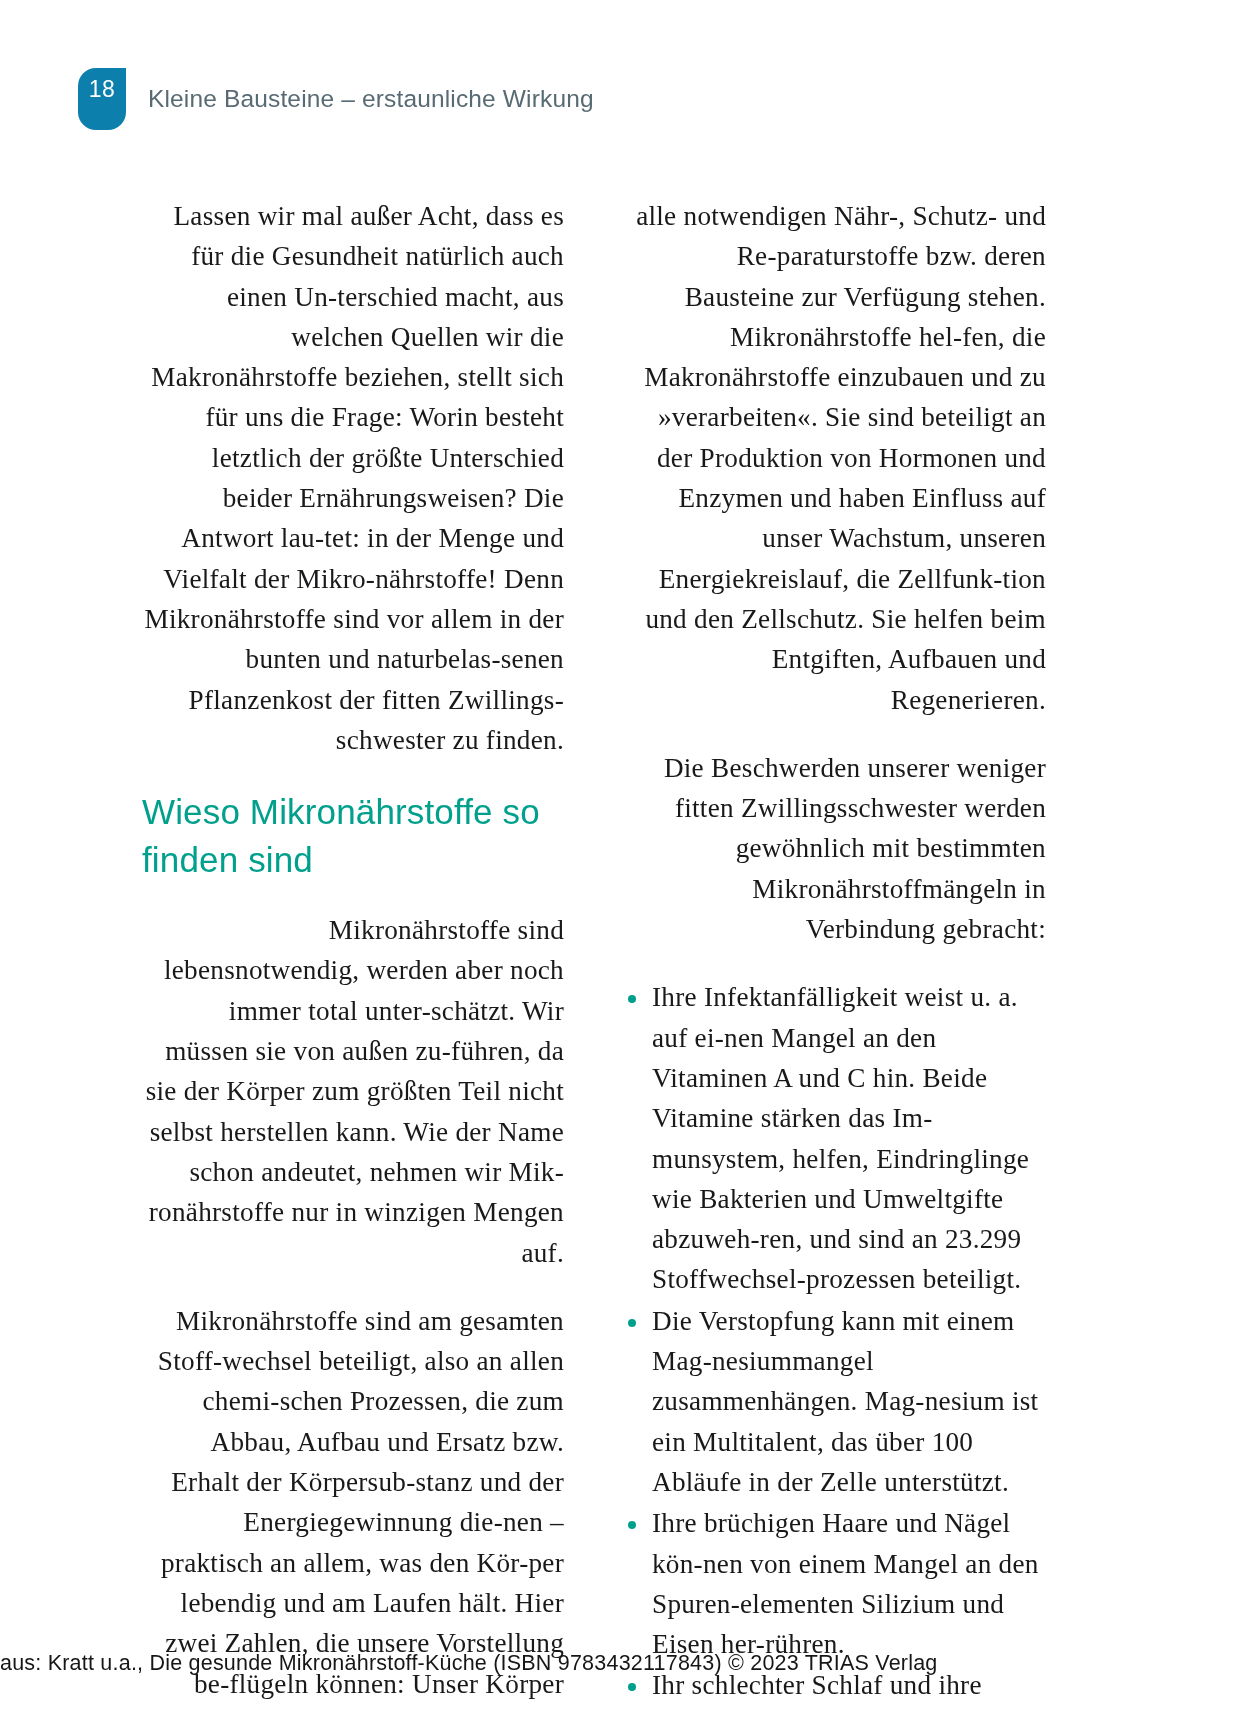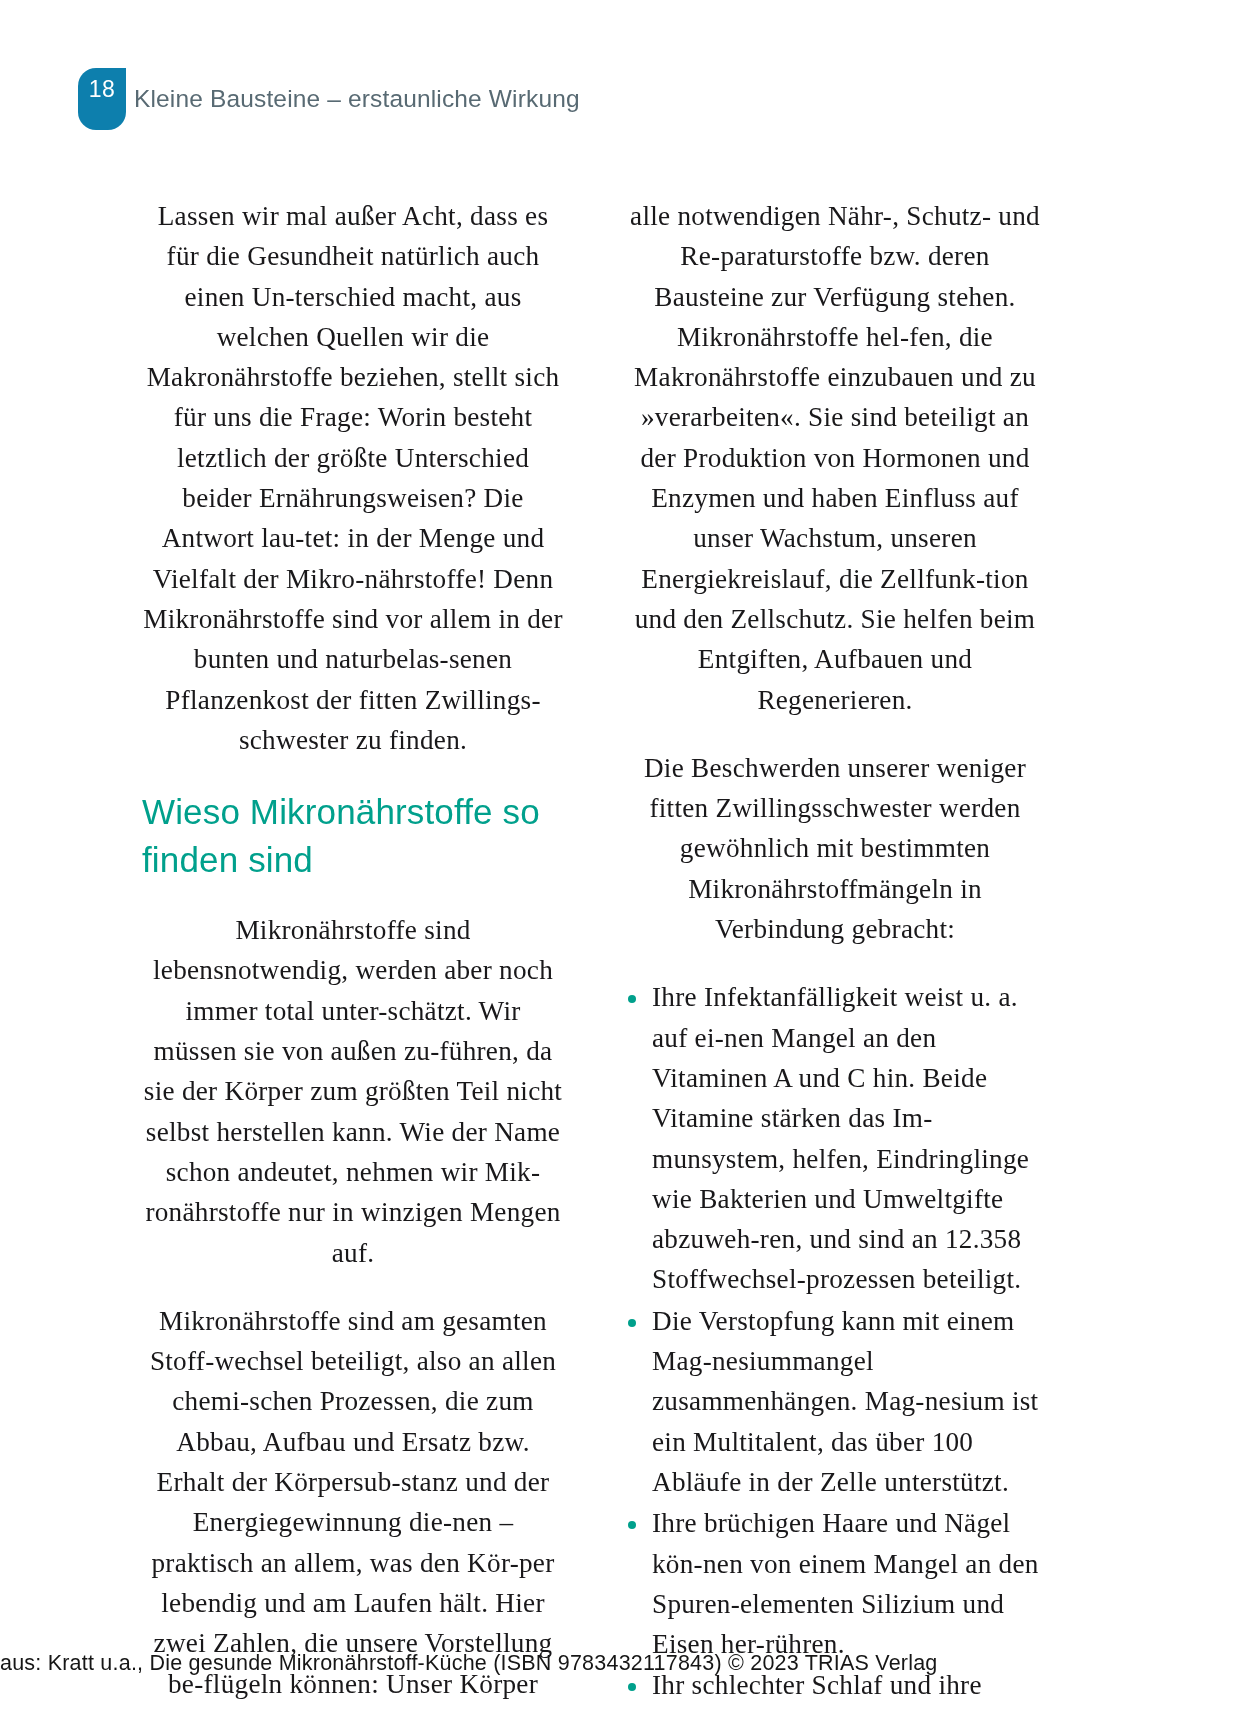--- a/index.html
+++ b/index.html
@@ -41,21 +41,21 @@
     display: flex;
     align-items: center;
     justify-content: center;
     letter-spacing: 0.5px;
     line-height: 1;
     padding-bottom: 20px;
     box-sizing: border-box;
   }
 
   .running-head-title {
-    margin-left: 8px;
+    margin-left: 22px;
     font-family: "Liberation Sans", "DejaVu Sans", sans-serif;
     font-size: 24.5px;
     font-weight: 400;
     color: #586a73;
     letter-spacing: 0.15px;
     white-space: nowrap;
   }
 
   
   .columns {
@@ -70,21 +70,21 @@
   .column {
     width: 422px;
     flex: 0 0 422px;
   }
 
   p.body-par {
     margin: 0 0 28px 0;
     font-size: 27.2px;
     line-height: 40.3px;
     color: #19181a;
-    text-align: center;
+    text-align: right;
     hyphens: manual;
     letter-spacing: 0.01em;
   }
 
   p.body-par:last-child {
     margin-bottom: 0;
   }
 
   h2.section-heading {
     margin: 22px 0 26px 0;
@@ -158,21 +158,21 @@
 
       <p class="body-par">Mikronährstoffe sind am gesamten Stoff-wechsel beteiligt, also an allen chemi-schen Prozessen, die zum Abbau, Aufbau und Ersatz bzw. Erhalt der Körpersub-stanz und der Energiegewinnung die-nen – praktisch an allem, was den Kör-per lebendig und am Laufen hält. Hier zwei Zahlen, die unsere Vorstellung be-flügeln können: Unser Körper besteht aus 70 bis 80 Billionen Zellen. In jeder Zelle laufen pro Sekunde 100.000 Stoffwech-selvorgänge ab. Damit wir gesund blei-ben können, müssen für unsere Zellen</p>
     </div>
 
     <div class="column">
       <p class="body-par">alle notwendigen Nähr-, Schutz- und Re-paraturstoffe bzw. deren Bausteine zur Verfügung stehen. Mikronährstoffe hel-fen, die Makronährstoffe einzubauen und zu »verarbeiten«. Sie sind beteiligt an der Produktion von Hormonen und Enzymen und haben Einfluss auf unser Wachstum, unseren Energiekreislauf, die Zellfunk-tion und den Zellschutz. Sie helfen beim Entgiften, Aufbauen und Regenerieren.</p>
 
       <p class="body-par">Die Beschwerden unserer weniger fitten Zwillingsschwester werden gewöhnlich mit bestimmten Mikronährstoffmängeln in Verbindung gebracht:</p>
 
       <ul class="bullet-list">
-        <li>Ihre Infektanfälligkeit weist u. a. auf ei-nen Mangel an den Vitaminen A und C hin. Beide Vitamine stärken das Im-munsystem, helfen, Eindringlinge wie Bakterien und Umweltgifte abzuweh-ren, und sind an 12.358 Stoffwechsel-prozessen beteiligt.</li>
+        <li>Ihre Infektanfälligkeit weist u. a. auf ei-nen Mangel an den Vitaminen A und C hin. Beide Vitamine stärken das Im-munsystem, helfen, Eindringlinge wie Bakterien und Umweltgifte abzuweh-ren, und sind an 23.299 Stoffwechsel-prozessen beteiligt.</li>
         <li>Die Verstopfung kann mit einem Mag-nesiummangel zusammenhängen. Mag-nesium ist ein Multitalent, das über 100 Abläufe in der Zelle unterstützt.</li>
         <li>Ihre brüchigen Haare und Nägel kön-nen von einem Mangel an den Spuren-elementen Silizium und Eisen her-rühren.</li>
         <li>Ihr schlechter Schlaf und ihre schwa-chen Nerven lassen auf einen Mangel an B-Vitaminen schließen.</li>
       </ul>
 
     </div>
 
   </div>
 
   <div class="footer-source">aus: Kratt u.a., Die gesunde Mikronährstoff-Küche (ISBN 9783432117843) © 2023 TRIAS Verlag</div>

